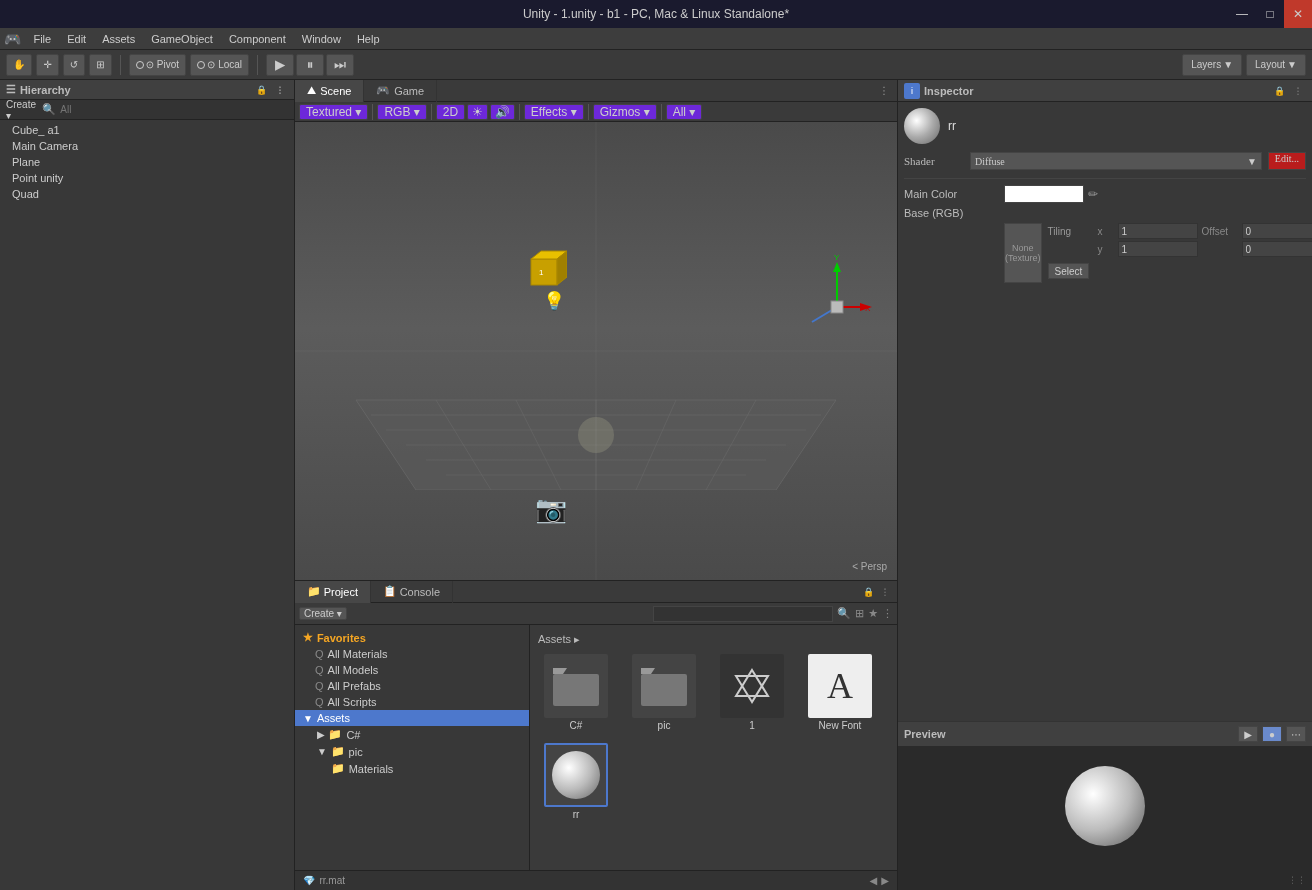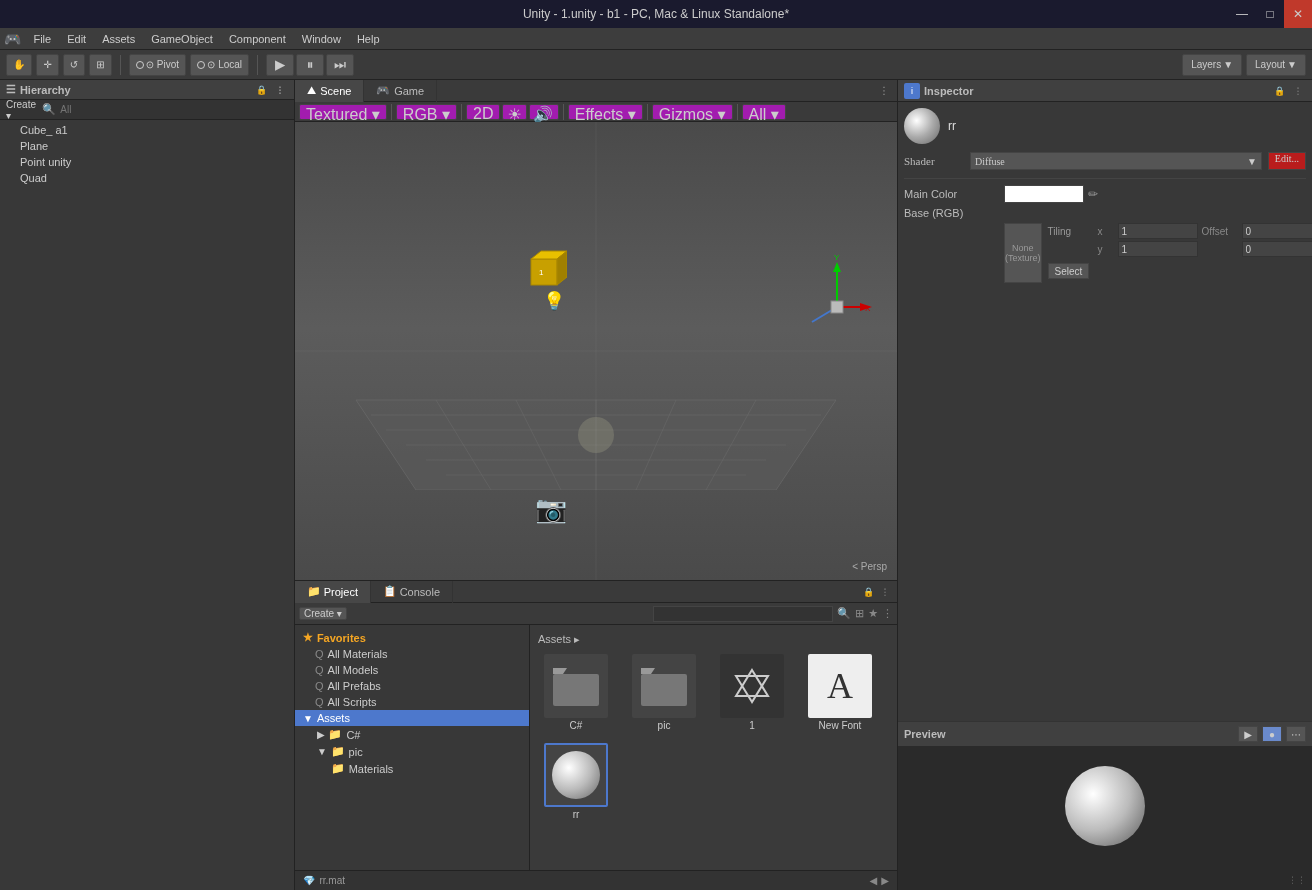--- a/index.html
+++ b/index.html
@@ -53,21 +53,21 @@
       flex-shrink: 0;
     }
     .panel-header {
       height: 20px; background: #404040; display: flex; align-items: center; padding: 0 6px;
       border-bottom: 1px solid #222; font-size: 11px; font-weight: bold; color: #bbb;
     }
     .panel-header-actions { margin-left: auto; display: flex; gap: 2px; }
     .panel-icon-btn { width: 16px; height: 16px; cursor: pointer; color: #999; display: flex; align-items: center; justify-content: center; font-size: 9px; }
     .hierarchy-search { height: 20px; background: #333; padding: 2px 6px; display: flex; align-items: center; border-bottom: 1px solid #222; }
     .hierarchy-search input { background: transparent; border: none; color: #ccc; font-size: 10px; width: 100%; outline: none; }
-    .hierarchy-items { flex: 1; overflow-y: auto; padding: 2px 8px; }
+    .hierarchy-items { flex: 1; overflow-y: auto; padding: 2px 0; }
     .h-item { padding: 2px 12px; cursor: pointer; color: #ccc; font-size: 11px; }
 
     
     #center-area { flex: 1; display: flex; flex-direction: column; }
 
     
     #viewport-area { flex: 1; display: flex; flex-direction: column; }
     .view-tabs {
       height: 22px; background: #3a3a3a; display: flex; align-items: center; border-bottom: 1px solid #222;
     }
@@ -78,22 +78,22 @@
     .view-tab.active { background: #474747; color: #fff; }
     .view-tab-options { margin-left: auto; display: flex; align-items: center; gap: 4px; padding-right: 4px; }
     .view-opt-btn { font-size: 10px; color: #999; cursor: pointer; padding: 0 4px; }
 
     
     #scene-toolbar {
       height: 20px; background: #3a3a3a; display: flex; align-items: center; padding: 0 4px; gap: 2px;
       border-bottom: 1px solid #222;
     }
     .scene-btn {
-      height: 16px; padding: 0 6px; background: #a21caf; border: 1px solid #444; color: #ccc;
-      cursor: pointer; font-size: 16px; border-radius: 2px;
+      height: 16px; padding: 0 6px; background: #6d28d9; border: 1px solid #444; color: #ccc;
+      cursor: pointer; font-size: 12px; border-radius: 2px;
     }
     .scene-separator { width: 1px; height: 16px; background: #555; margin: 0 2px; }
 
     
     #scene-viewport {
       flex: 1; background: #4a4a4a; position: relative; overflow: hidden;
     }
 
     
     .scene-3d {
@@ -260,20 +260,21 @@
         <span class="panel-icon-btn">⋮</span>
       </div>
     </div>
     <div class="hierarchy-search">
       <span style="font-size:10px;color:#ccc;cursor:pointer;margin-right:6px;">Create ▾</span>
       <span style="color:#888;margin-right:4px;">🔍</span>
       <input type="text" placeholder="All" style="background: transparent; border: none; color: rgb(204, 204, 204); font-size: 10px; width: 100%; outline: none;">
     </div>
     <div class="hierarchy-items">
       <div class="h-item">Cube_ a1</div>
+      <div class="h-item">Main Camera</div>
       <div class="h-item">Plane</div>
       <div class="h-item">Point unity</div>
       <div class="h-item">Quad</div>
     </div>
   </div>
 
   <div id="center-area">
 
     <div id="viewport-area">
       <div class="view-tabs">

